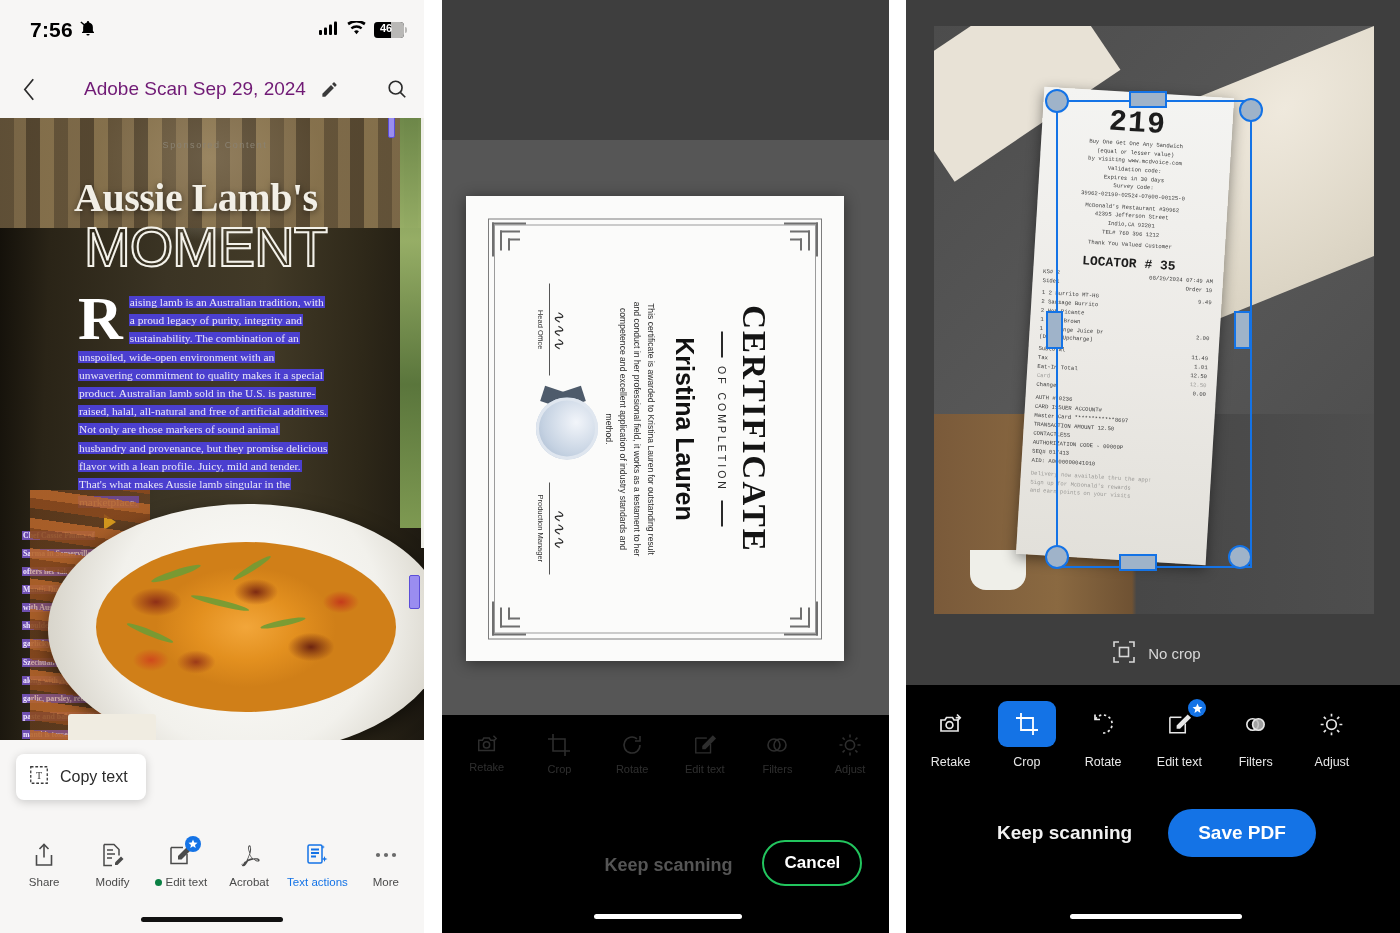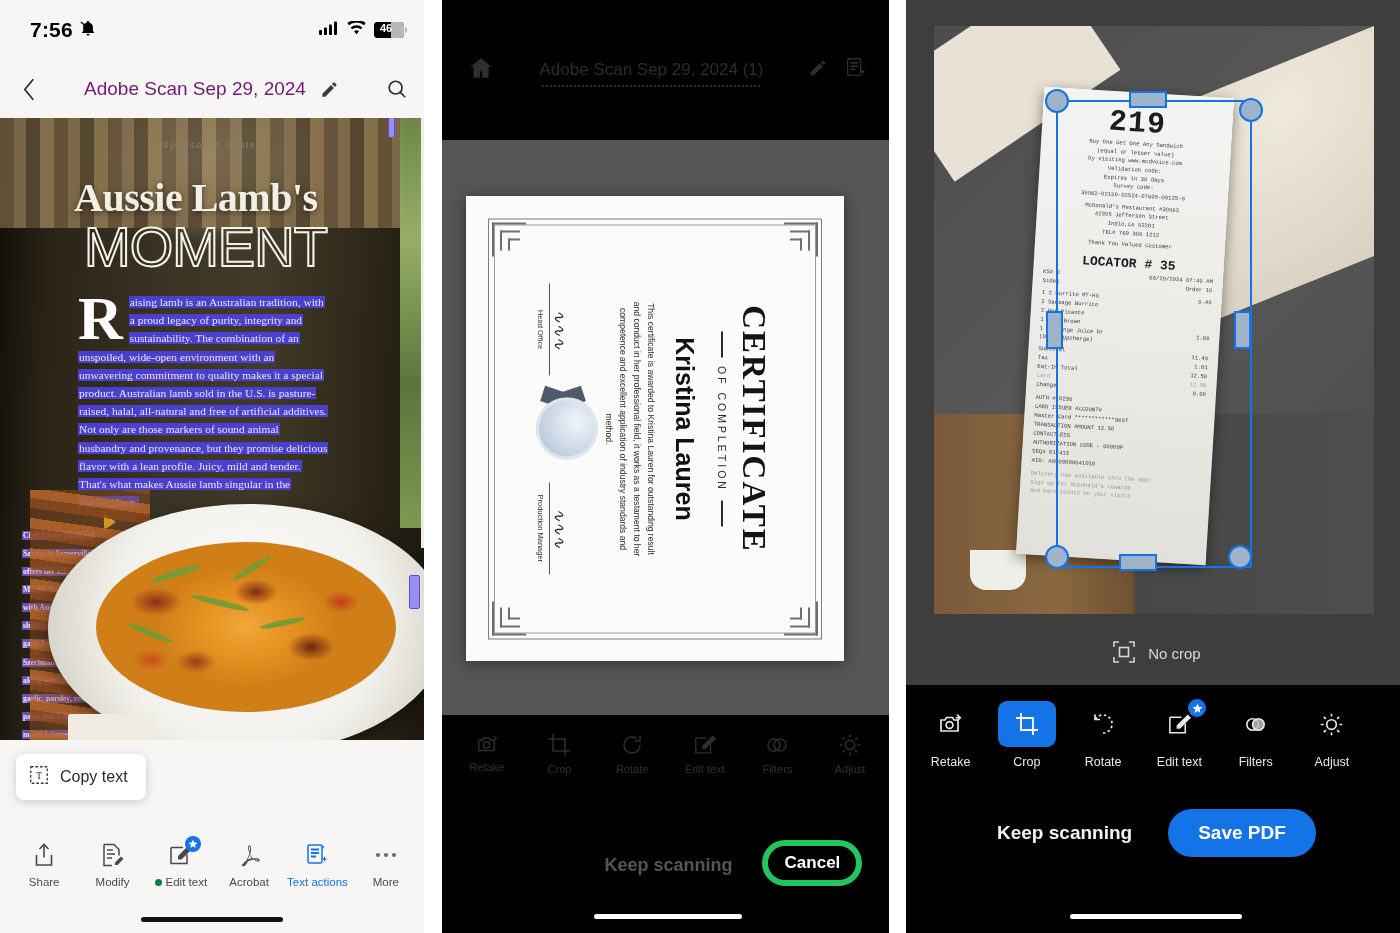--- a/index.html
+++ b/index.html
@@ -146,21 +146,21 @@
   .p2-tool { display:flex; flex-direction:column; align-items:center; gap:6px; width:62px; }
   .p2-tool-label { font-size:11px; color:#cfcfcf; }
   .saving-row { position:absolute; top:52px; left:0; width:452px; display:flex; align-items:center;
      justify-content:center; gap:16px; }
   .spinner { width:26px; height:26px; border-radius:50%; border:4px solid #1473e6;
      border-top-color:#ffffff; border-right-color:#ffffff; }
   .saving-label { font-size:19px; color:#fff; }
   .p2-keep { position:absolute; top:140px; left:0; width:452px; text-align:center;
      font-size:18px; font-weight:700; color:#555; }
   .cancel-btn { position:absolute; top:125px; right:32px; width:100px; height:46px;
-     border:6px solid #22c55e; border-radius:26px; color:#fff; font-size:17px; font-weight:700;
+     border:2px solid #22c55e; border-radius:26px; color:#fff; font-size:17px; font-weight:700;
      display:flex; align-items:center; justify-content:center; cursor:pointer; background:transparent; }
   .p2-home { position:absolute; bottom:14px; left:50%; transform:translateX(-50%);
      width:148px; height:5px; border-radius:3px; background:#fff; }
 
   
   .panel3 { position:relative; width:500px; height:933px; background:#3e3e3e; overflow:hidden; }
   .p3-canvas { position:absolute; top:26px; left:28px; width:440px; height:588px; overflow:hidden;
      background: linear-gradient(135deg, #4c4c4c 0%, #585858 48%, #4a4a4a 100%); }
   .counter { position:absolute; right:0; top:0; width:300px; height:230px;
      background: radial-gradient(circle at 70% 20%, #efe9dd, #ddd6c6 60%, #cfc8b8 100%);
@@ -396,43 +396,20 @@
         <span class="tb-label">More</span>
       </div>
 
     </div>
 
     <div class="home-indicator"></div>
   </div>
 
   <div class="panel2">
 
-    <div class="p2-header">
-      <span>
-        <svg width="26" height="26" viewBox="0 0 24 24" fill="#2e2e2e">
-          <path d="M12 3 2 11h3v10h6v-6h2v6h6V11h3z"></path>
-        </svg>
-      </span>
-      <div class="p2-title">
-        <span>Adobe Scan Sep 29, 2024 (1)</span>
-        <span class="p2-title-underline"></span>
-      </div>
-      <span style="margin-right:16px">
-        <svg width="20" height="20" viewBox="0 0 24 24" fill="#2e2e2e">
-          <path d="M3 17.3V21h3.7L17.6 10.1l-3.7-3.7zM20.7 7a1 1 0 0 0 0-1.4l-2.3-2.3a1 1 0 0 0-1.4 0l-1.8 1.8 3.7 3.7z"></path>
-        </svg>
-      </span>
-      <span>
-        <svg width="24" height="24" viewBox="0 0 26 26" fill="none" stroke="#2e2e2e" stroke-width="1.5">
-          <rect x="4" y="3" width="14" height="18" rx="1.5"></rect>
-          <path d="M7 7.5h8M7 11h8M7 14.5h5" stroke-width="1.8"></path>
-          <path d="M20.5 14l.8 2.2 2.2.8-2.2.8-.8 2.2-.8-2.2-2.2-.8 2.2-.8z" fill="#2e2e2e" stroke="none"></path>
-        </svg>
-      </span>
-    </div>
 
     <div class="p2-body">
       <div class="cert-page">
         <div class="cert-rot">
           <div class="cert-border-o"></div>
           <div class="cert-border-i"></div>
 
           <div class="corner" style="left:26px;top:26px">
             <i style="left:0;top:0;width:34px;height:2px"></i>
               <i style="left:0;top:0;width:2px;height:34px"></i>

